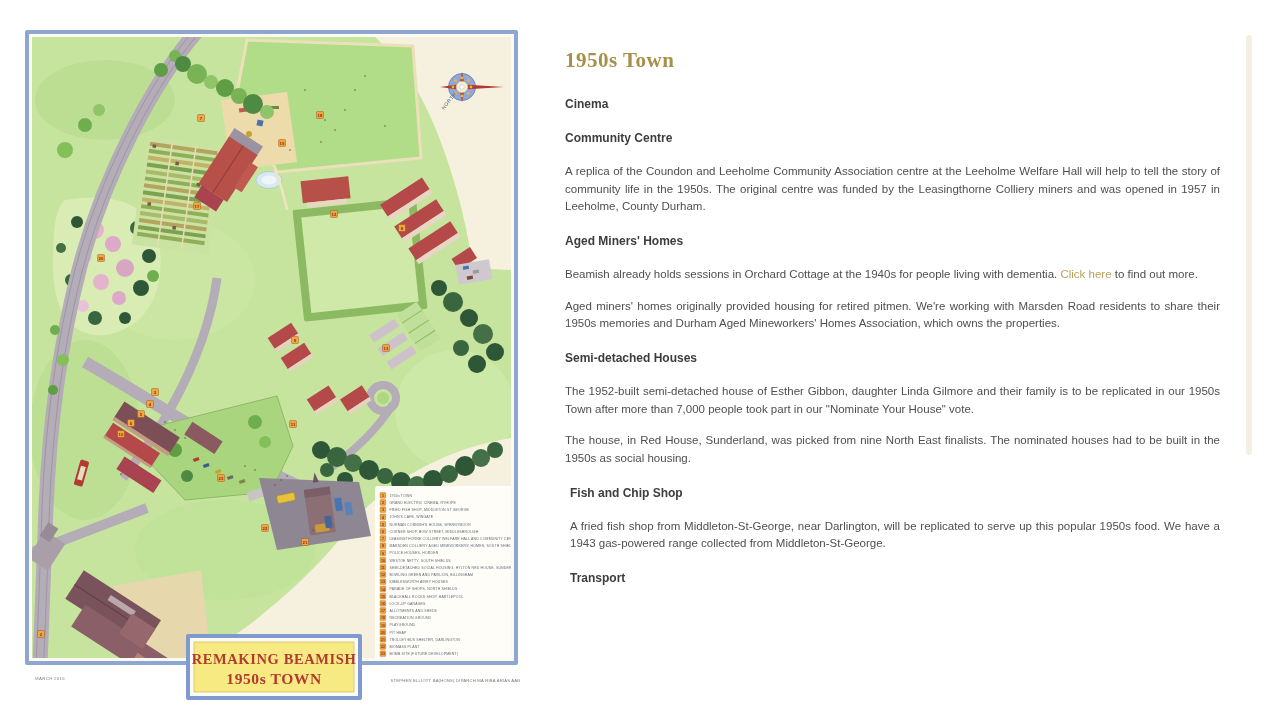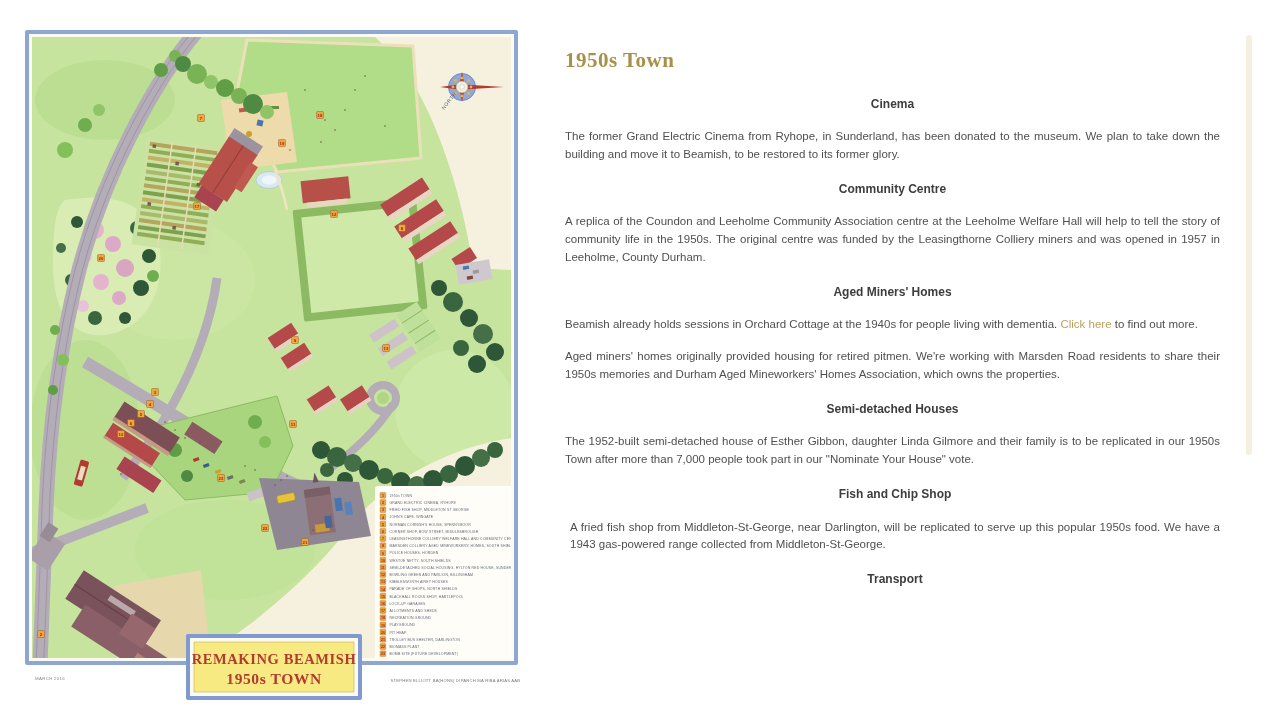--- a/index.html
+++ b/index.html
@@ -18,21 +18,21 @@
   .map-small { font-size:4.4px; fill:#8a887e; letter-spacing:.3px; }
   .credit { font-size:4.2px; fill:#7b796f; text-anchor:middle; letter-spacing:.2px; }
   .north-label { font-size:5px; fill:#4a5a78; letter-spacing:.6px; }
 
   
   .article { position:absolute; left:565px; top:44px; width:655px; color:#4f4f4f;
              font-size:11.5px; line-height:1.55; text-align:justify; }
   .article h1 { font-family:"Liberation Serif", serif; font-size:21px; font-weight:bold;
                 color:#a6904a; letter-spacing:.5px; margin:0 0 18px 0; text-align:left; }
   .article h4 { font-size:12px; font-weight:bold; color:#3d3d3d; margin:16px 0 15px 0;
-                text-align:center; }
+                text-align:left; }
   .article p { margin:0 0 14px 0; }
   .article a { color:#b9a15e; text-decoration:none; cursor:pointer; }
   .indent-block { padding-left:5px; margin-top:14px; }
   .indent-block h4 { }
 
   
   .scrollbar { position:absolute; right:28px; top:35px; width:6px; height:420px;
                background:#f4f0e1; border-radius:3px; }
 </style>
 </head>
@@ -486,31 +486,31 @@
 
     <text class="map-small" x="10" y="650">MARCH 2016</text>
     <text class="credit" x="432" y="652">STEPHEN ELLIOTT BA(HONS) DIPARCH MA RIBA ARIAS AABC</text>
   </svg>
   </div>
 
   <div class="article">
     <h1>1950s Town</h1>
 
     <h4>Cinema</h4>
-    <p>The former Grand Electric Cinema from Ryhope, in Sunderland, has been donated to the museum. We plan to take down the building and move it to Beamish, to be restored to its former glory.</p>
 
     <h4>Community Centre</h4>
     <p>A replica of the Coundon and Leeholme Community Association centre at the Leeholme Welfare Hall will help to tell the story of community life in the 1950s. The original centre was funded by the Leasingthorne Colliery miners and was opened in 1957 in Leeholme, County Durham.</p>
 
     <h4>Aged Miners' Homes</h4>
     <p><span>Beamish already holds sessions in Orchard Cottage at the 1940s for people living with dementia. </span><a>Click here</a><span> to find out more.</span></p>
     <p>Aged miners' homes originally provided housing for retired pitmen. We're working with Marsden Road residents to share their 1950s memories and Durham Aged Mineworkers' Homes Association, which owns the properties.</p>
 
     <h4>Semi-detached Houses</h4>
     <p>The 1952-built semi-detached house of Esther Gibbon, daughter Linda Gilmore and their family is to be replicated in our 1950s Town after more than 7,000 people took part in our "Nominate Your House" vote.</p>
+    <p>The house, in Red House, Sunderland, was picked from nine North East finalists. The nominated houses had to be built in the 1950s as social housing.</p>
 
     <div class="indent-block">
       <h4>Fish and Chip Shop</h4>
       <p>A fried fish shop from Middleton-St-George, near Darlington, will be replicated to serve up this popular 1950s food. We have a 1943 gas-powered range collected from Middleton-St-George.</p>
 
       <h4>Transport</h4>
 
     </div>
   </div>
 

